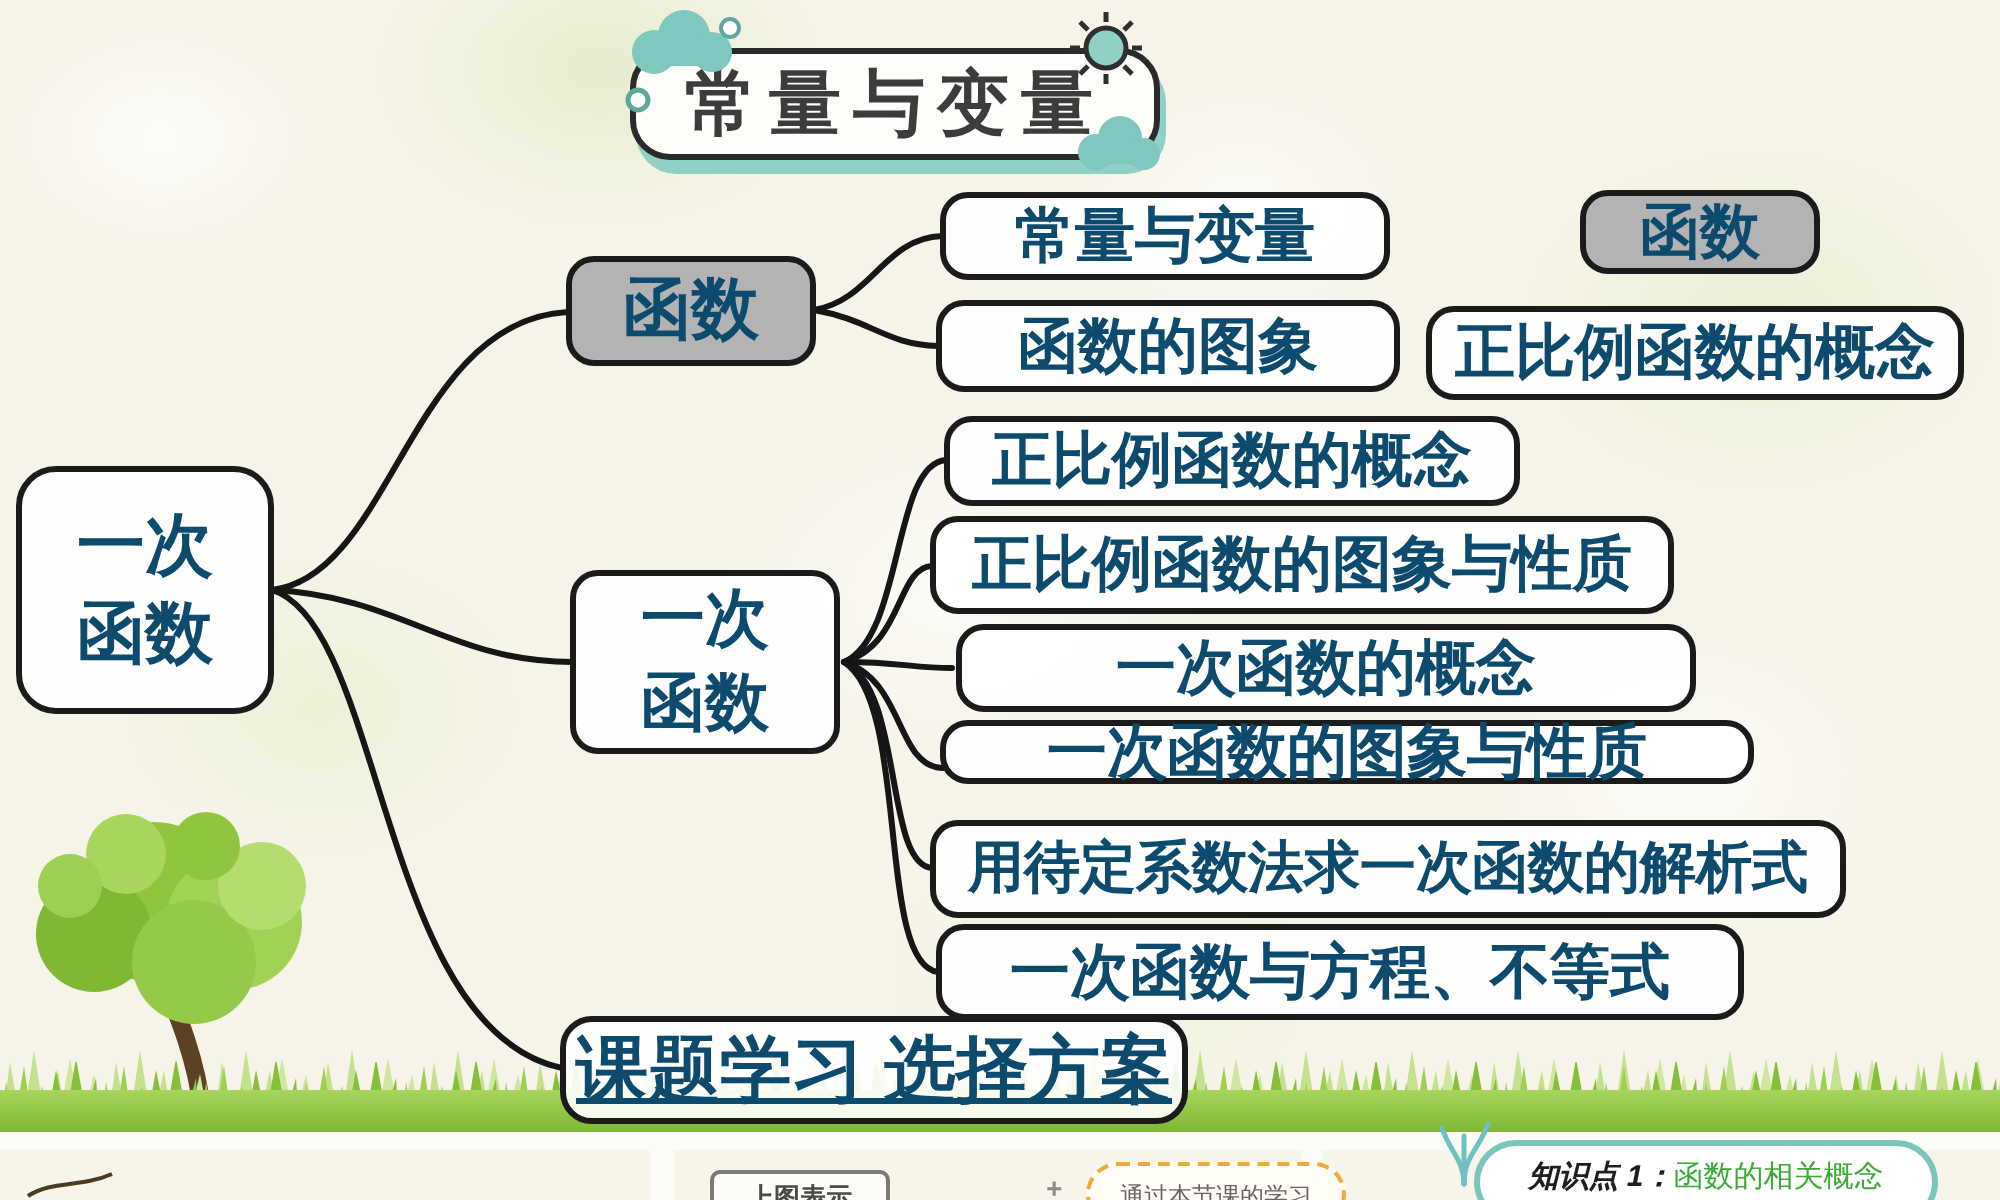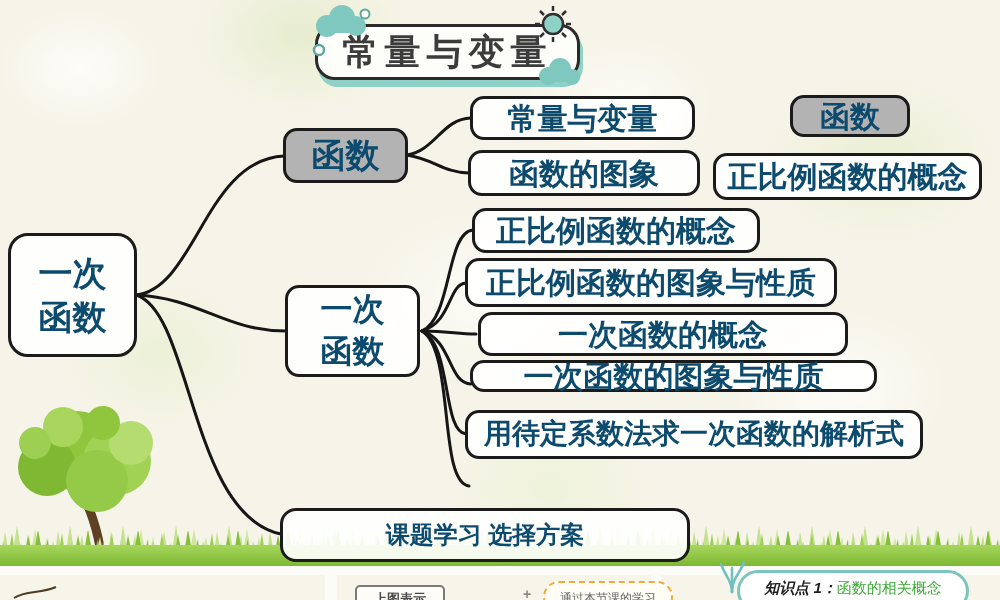--- a/index.html
+++ b/index.html
@@ -189,22 +189,25 @@
   </div>
   <div class="node" style="left:478px;top:312px;width:370px;height:44px;font-size:30px;">
     <span>一次函数的概念</span>
   </div>
   <div class="node" style="left:470px;top:360px;width:407px;height:32px;font-size:30px;">
     <span>一次函数的图象与性质</span>
   </div>
   <div class="node" style="left:465px;top:410px;width:458px;height:49px;font-size:28px;">
     <span>用待定系数法求一次函数的解析式</span>
   </div>
-
-  <div class="node" style="left:280px;top:508px;width:410px;height:54px;font-size:24px;border-radius:16px;">
+  <div class="node" style="left:468px;top:462px;width:404px;height:48px;font-size:30px;">
+    <span>一次函数与方程、不等式</span>
+  </div>
+
+  <div class="node" style="left:280px;top:508px;width:314px;height:54px;font-size:36px;border-radius:16px;text-decoration:underline;">
     <span>课题学习  选择方案</span>
   </div>
 
   <div class="strip-gap"></div>
   <div class="panel" style="left:0;width:325px;"></div>
   <div class="panel" style="left:337px;width:314px;"></div>
   <div class="panel" style="left:661px;width:339px;"></div>
 
   <svg class="deco" style="left:10px;top:585px;z-index:11;" width="60" height="15" viewBox="0 0 60 15">
     <path d="M4,13 C16,5 30,9 46,2" stroke="#4a3b22" stroke-width="2" fill="none"></path>

